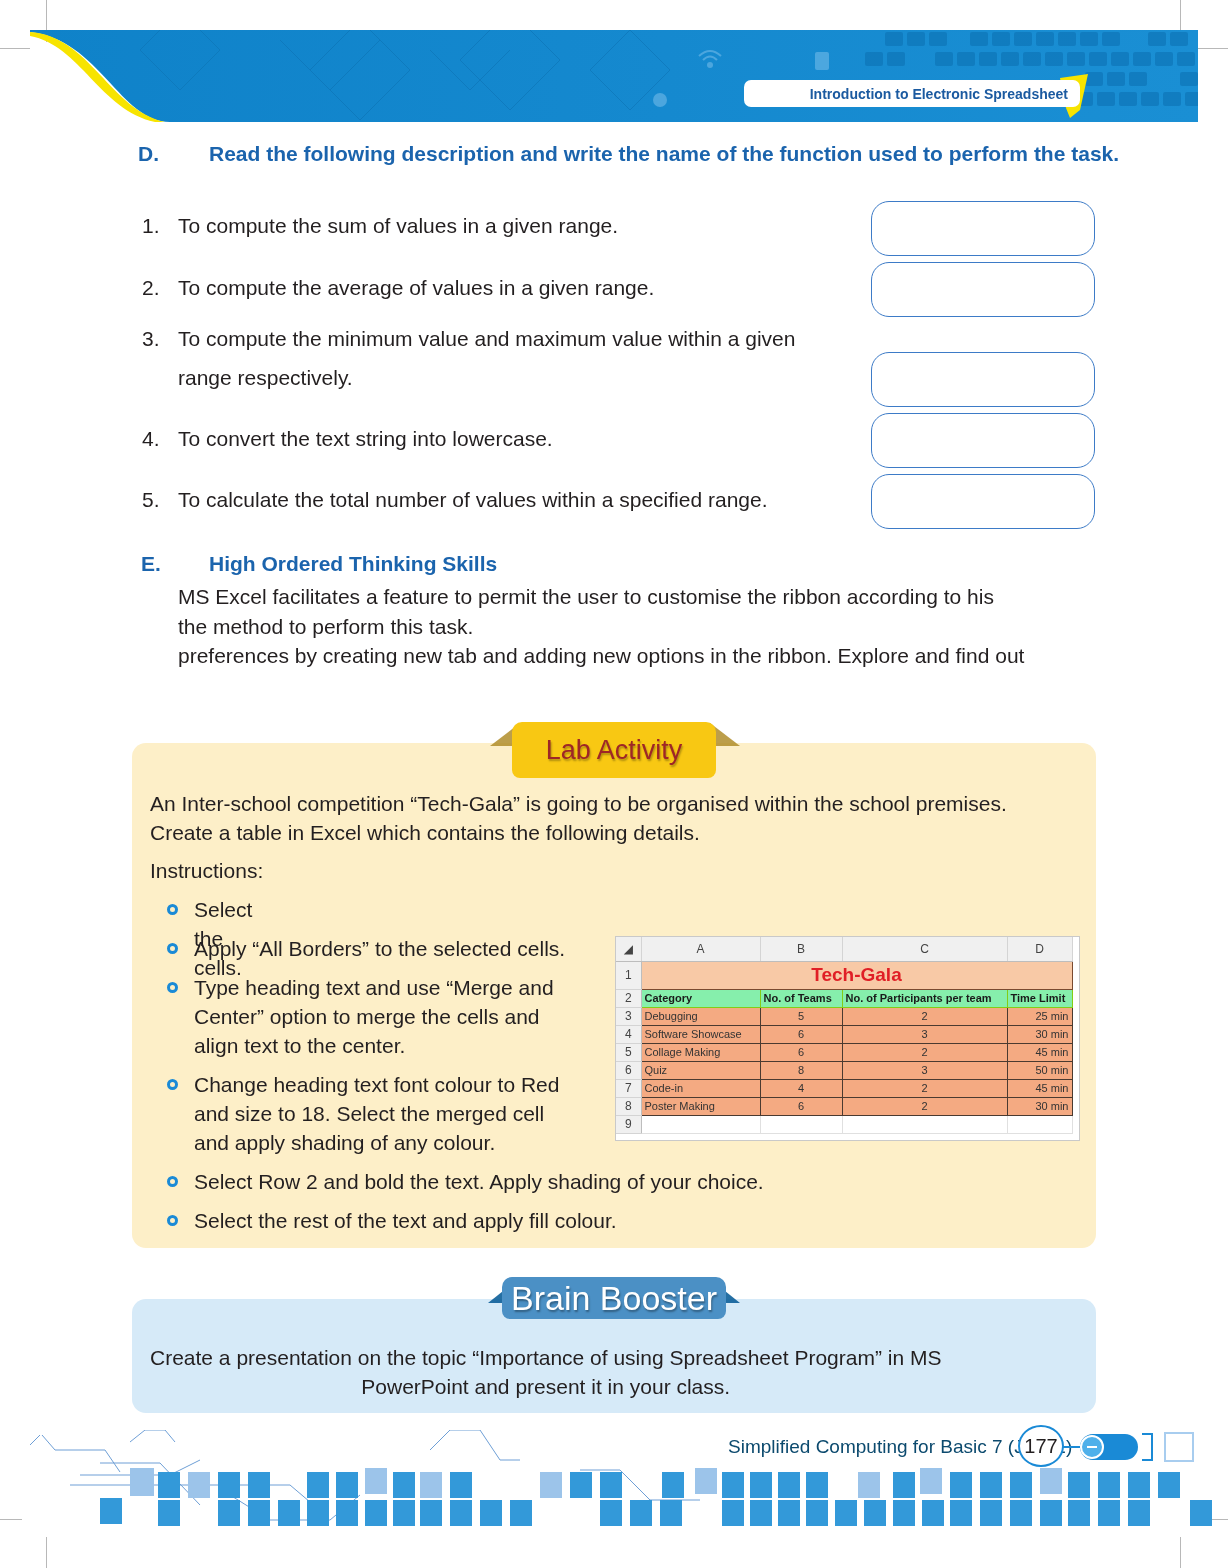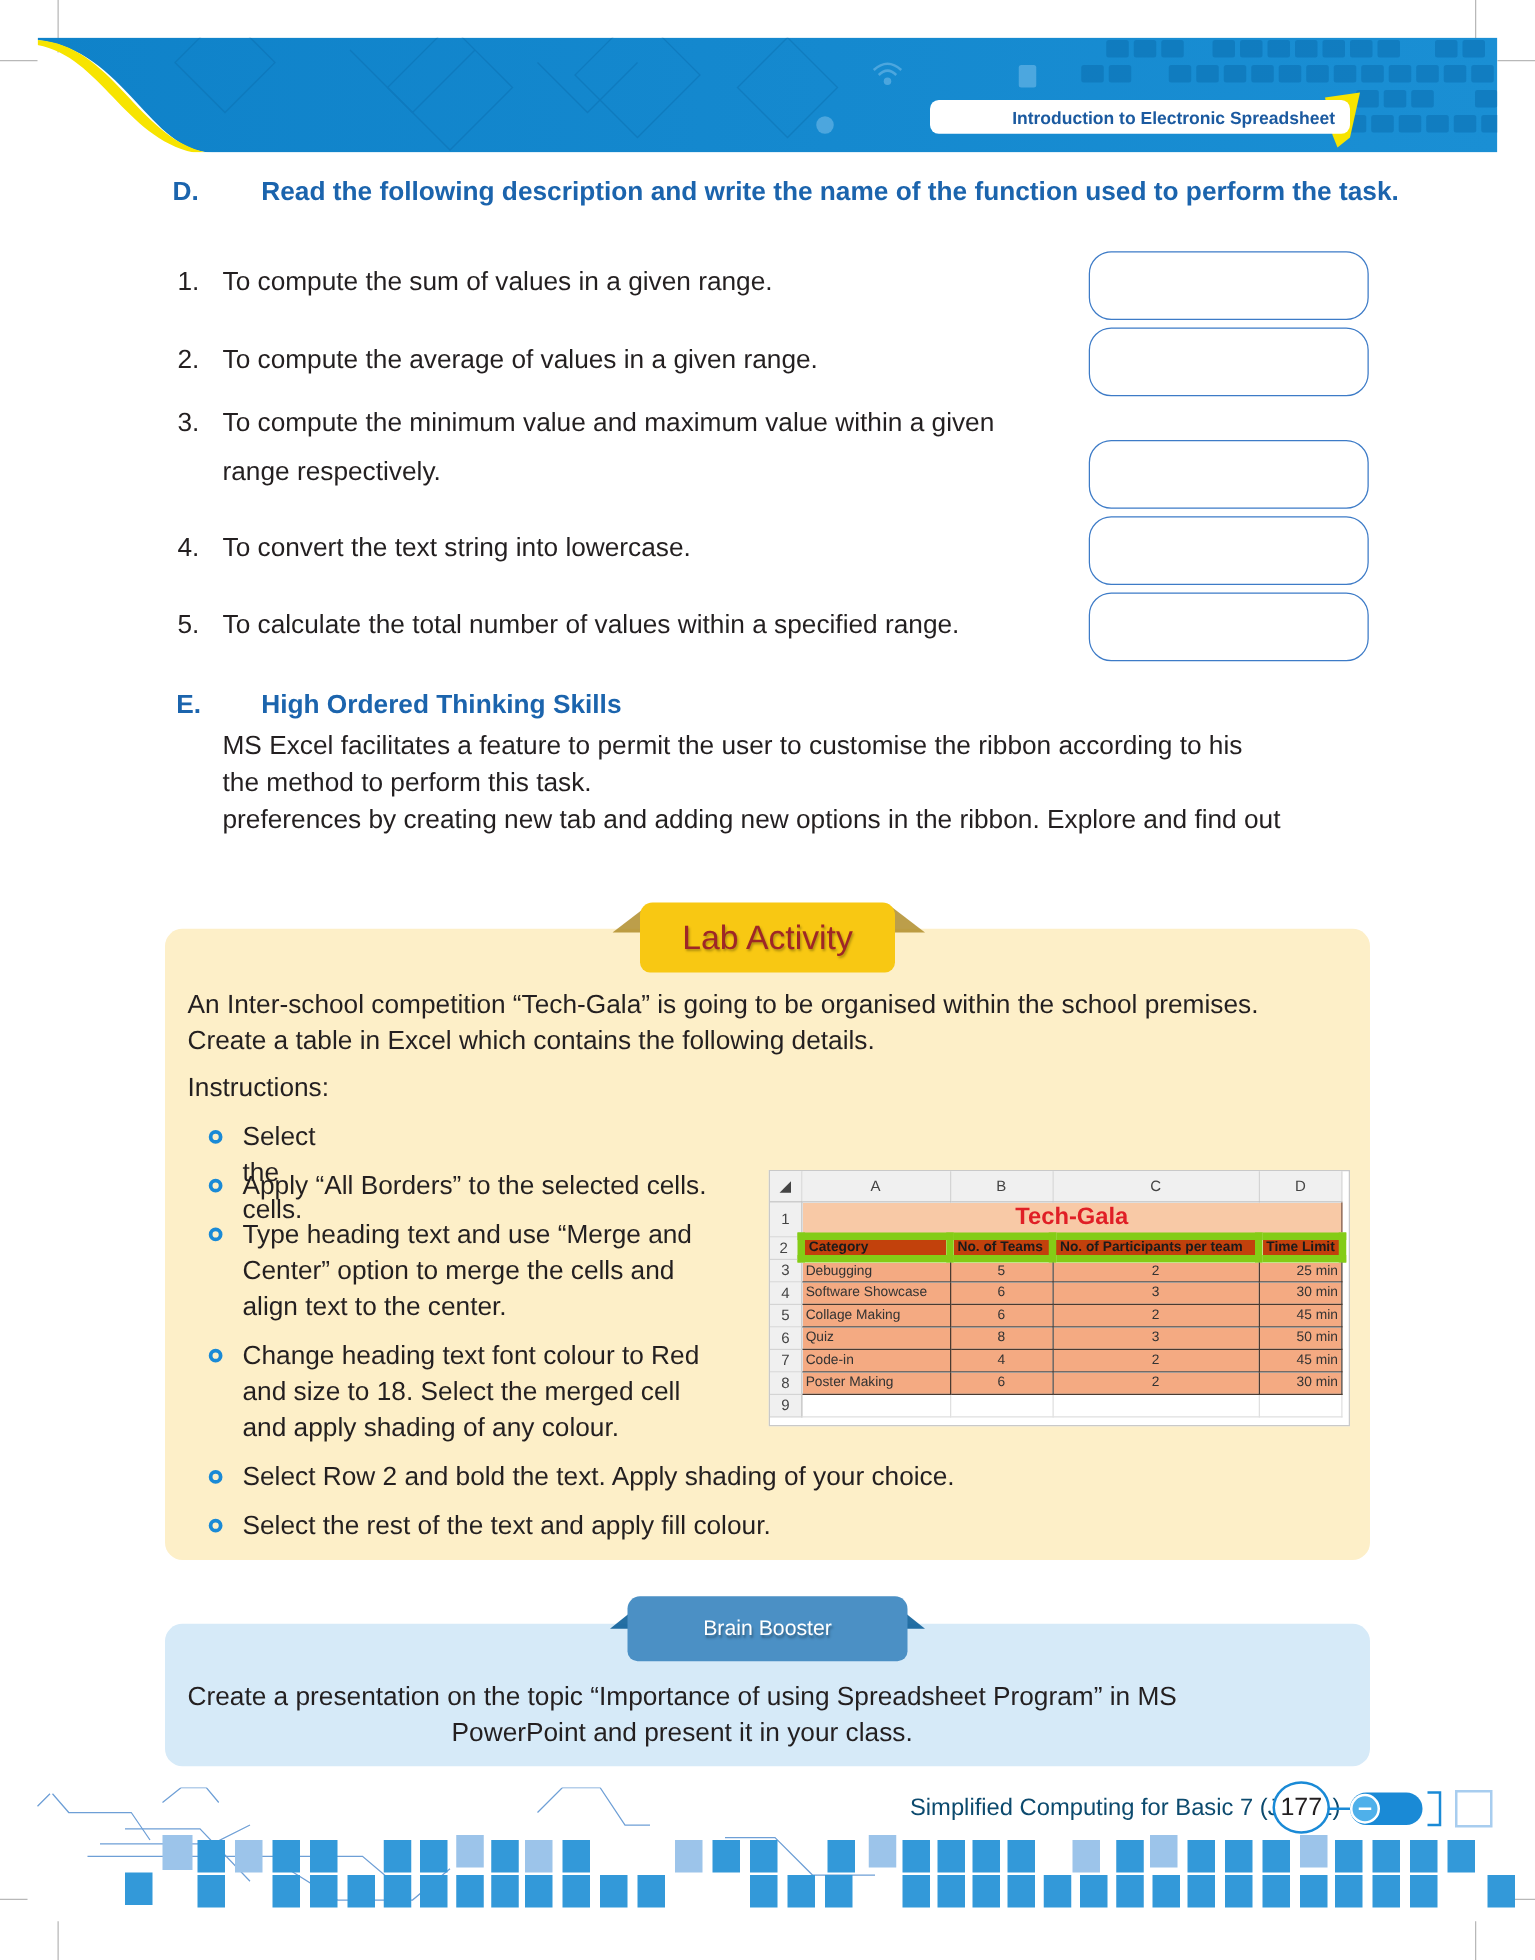--- a/index.html
+++ b/index.html
@@ -35,38 +35,38 @@
   .para { position: absolute; font-size: 21px; line-height: 29.5px; color: #231f20; }
 
   
   .lab-box { position: absolute; left: 132px; top: 743px; width: 964px; height: 505px; background: #fdefc8; border-radius: 14px; }
   .tab-shadow { position: absolute; }
   .tab-label {
     position: absolute; font-weight: normal; display: flex; align-items: center; justify-content: center;
     border-radius: 10px 10px 8px 8px;
   }
   .lab-tab { left: 512px; top: 722px; width: 204px; height: 56px; background: #f8c813; color: #9e2627; font-size: 27px; text-shadow: 1px 2px 2px rgba(0,0,0,0.3); }
-  .bb-tab { left: 502px; top: 1277px; width: 224px; height: 52px; background: #4b90c5; color: #ffffff; font-size: 17px; text-shadow: 1px 2px 2px rgba(0,0,0,0.35); }
+  .bb-tab { left: 502px; top: 1277px; width: 224px; height: 42px; background: #4b90c5; color: #ffffff; font-size: 34px; text-shadow: 1px 2px 2px rgba(0,0,0,0.35); }
 
   .lab-text { position: absolute; font-size: 21px; line-height: 29px; color: #231f20; }
   .bullet { position: absolute; font-size: 21px; line-height: 29px; color: #231f20; }
   .bullet .dot {
     position: absolute; left: 0; top: 9px; width: 11px; height: 11px; border-radius: 50%;
     border: 3px solid #1a8ad6; background: #fdefc8;
   }
   .bullet .text { position: absolute; left: 27px; top: 0; }
 
   
   .sheet { position: absolute; left: 615px; top: 936px; width: 465px; height: 205px; background: #ffffff; border: 1px solid #c9c9c9; font-family: "Liberation Sans", sans-serif; }
   .sheet table { border-collapse: collapse; position: absolute; left: 0; top: 0; }
   .sheet td { font-size: 11px; height: 18px; padding: 0 3px; white-space: nowrap; overflow: hidden; }
   .sheet .colhdr td { background: #f0f0f0; color: #444; text-align: center; height: 24px; border-right: 1px solid #d4d4d4; border-bottom: 1px solid #bdbdbd; font-size: 12px; }
   .sheet .rh { background: #f0f0f0; color: #444; text-align: center; width: 25px; border-right: 1px solid #bdbdbd; border-bottom: 1px solid #d4d4d4; font-size: 12px; }
   .sheet .title-cell { background: #f8c9a6; color: #e01f26; font-weight: bold; font-size: 19px; text-align: center; height: 28px; border: 1px solid #7a4a30; }
-  .sheet .hdr td.c { background: #c2410c; color: #1a1a1a; font-weight: bold; border: 6px solid #84cc16; }
+  .sheet .hdr td.c { background: #86efac; color: #1a1a1a; font-weight: bold; border: 1px solid #84cc16; }
   .sheet .data td.c { background: #f4aa82; color: #333; border: 1px solid #4a3a30; }
   .sheet .ctr { text-align: center; }
   .sheet .rgt { text-align: right; }
   .sheet .empty td.c { background: #fff; border-right: 1px solid #e0e0e0; border-bottom: 1px solid #e0e0e0; }
 
   
   .bb-box { position: absolute; left: 132px; top: 1299px; width: 964px; height: 114px; background: #d6eaf8; border-radius: 14px; }
 
   
   .footer-text { position: absolute; left: 713px; top: 1436px; font-size: 19px; color: #0c4a6e; margin-left: 15px; }

